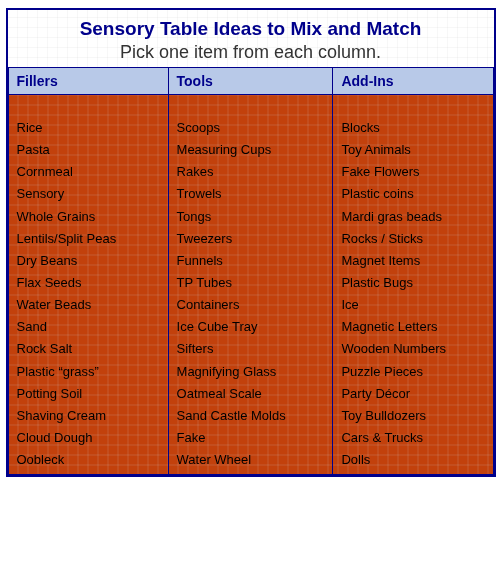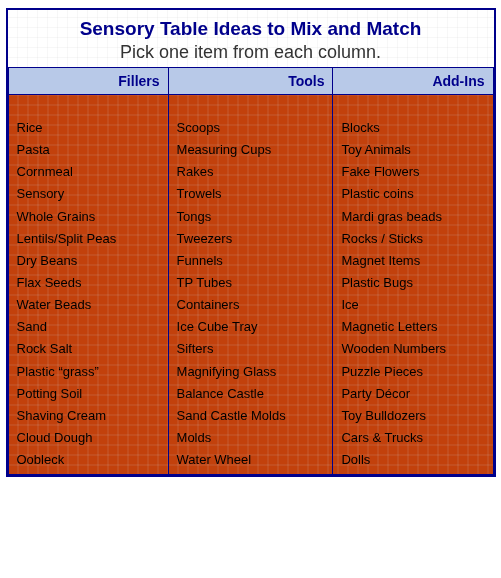--- a/index.html
+++ b/index.html
@@ -57,21 +57,21 @@
         repeating-linear-gradient(90deg, transparent, transparent 9px, rgba(200,200,200,0.2) 9px, rgba(200,200,200,0.2) 10px);
     }
 
     thead th {
       background-color: #B8C9E8;
       color: #00008B;
       font-weight: bold;
       font-size: 14px;
       padding: 5px 8px;
       border: 1px solid #00008B;
-      text-align: right;
+      text-align: left;
     }
 
     tbody td {
       padding: 3px 8px;
       border: 1px solid #00008B;
       font-size: 13px;
       color: #000;
       vertical-align: top;
       line-height: 1.55;
     }
@@ -150,23 +150,23 @@
                 <li>Rakes</li>
                 <li>Trowels</li>
                 <li>Tongs</li>
                 <li>Tweezers</li>
                 <li>Funnels</li>
                 <li>TP Tubes</li>
                 <li>Containers</li>
                 <li>Ice Cube Tray</li>
                 <li>Sifters</li>
                 <li>Magnifying Glass</li>
-                <li>Balance Castle</li>
+                <li>Oatmeal Scale</li>
                 <li>Sand Castle Molds</li>
-                <li>Molds</li>
+                <li>Fake</li>
                 <li>Water Wheel</li>
               </ul>
           </td>
           <td class="col-addins">
             <ul class="items-list" id="addins-list">
                 <li>Blocks</li>
                 <li>Toy Animals</li>
                 <li>Fake Flowers</li>
                 <li>Plastic coins</li>
                 <li>Mardi gras beads</li>

